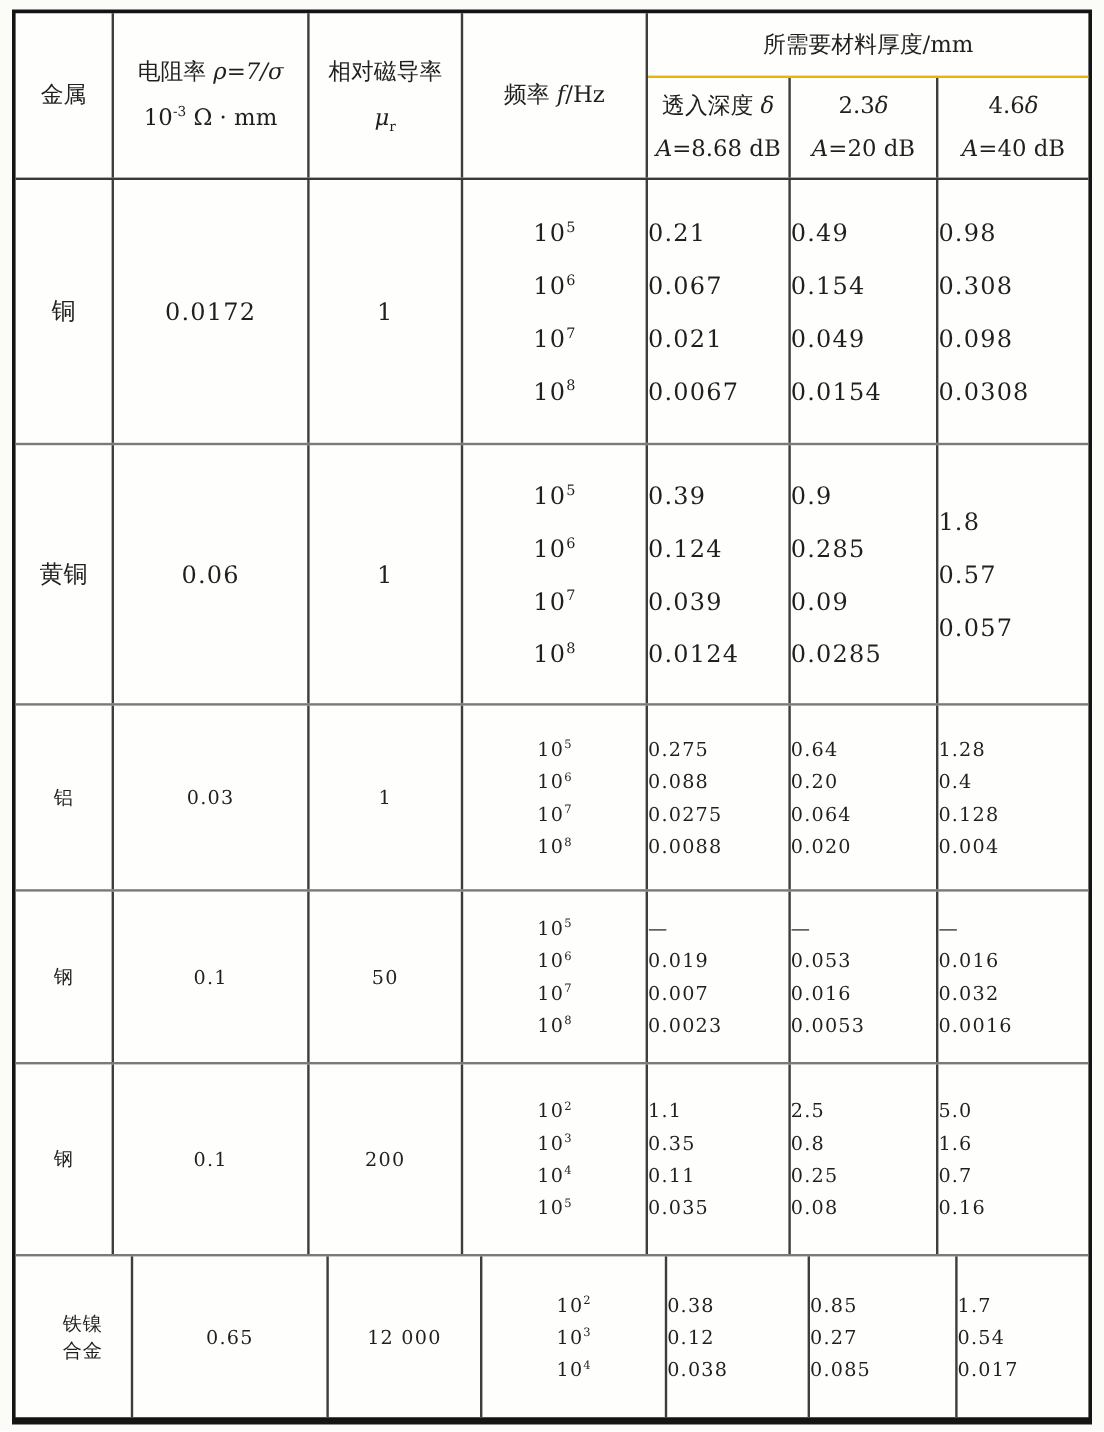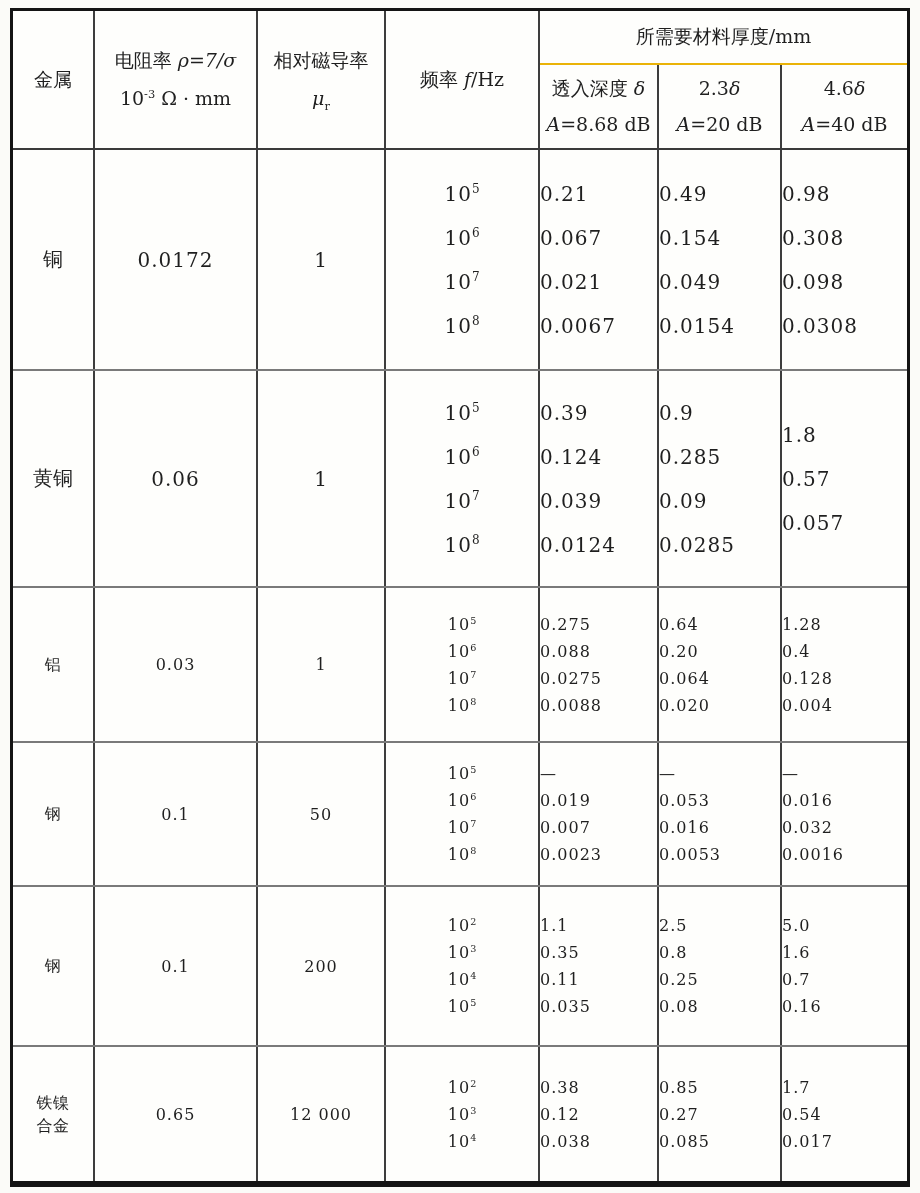--- a/index.html
+++ b/index.html
@@ -253,21 +253,21 @@
             <div class="vline">0.25</div>
             <div class="vline">0.08</div>
           </div>
           <div class="cell vals num">
             <div class="vline">5.0</div>
             <div class="vline">1.6</div>
             <div class="vline">0.7</div>
             <div class="vline">0.16</div>
           </div>
         </div>
-        <div class="trow compact" style="height: 134px;">
+        <div class="trow compact" style="height: 134px; margin-left: 16px;">
           <div class="cell center">
             <div class="metal-lines">铁镍<br>合金</div>
           </div>
           <div class="cell center num">0.65</div>
           <div class="cell center num">12 000</div>
           <div class="cell freq num">
             <div class="vline"><span>10</span><sup>2</sup></div>
             <div class="vline"><span>10</span><sup>3</sup></div>
             <div class="vline"><span>10</span><sup>4</sup></div>
           </div>

